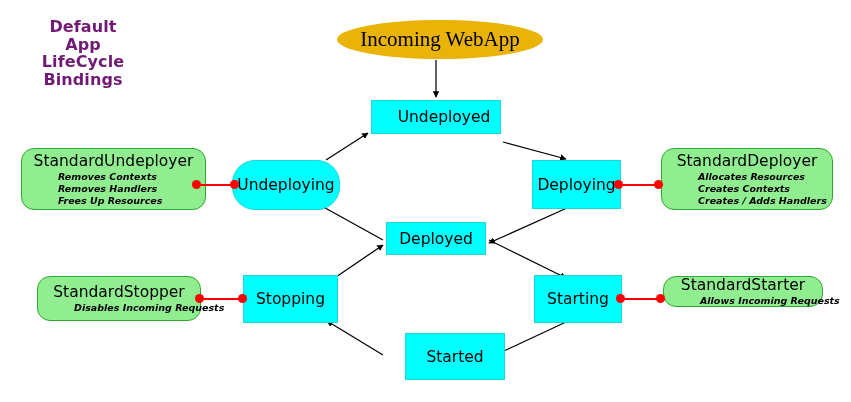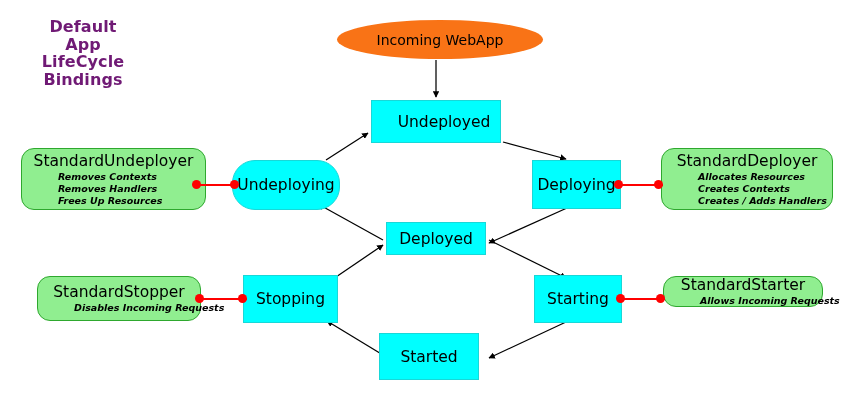--- a/index.html
+++ b/index.html
@@ -53,28 +53,29 @@
     white-space: nowrap;
   }
 
   
   #incoming-webapp {
     position: absolute;
     left: 337px;
     top: 20px;
     width: 206px;
     height: 39px;
-    background: #f97316;
+    background: #eab308;
     border-radius: 50%;
     display: flex;
     align-items: center;
     justify-content: center;
     color: #000000;
-    font-size: 14px;
-    white-space: nowrap;
+    font-size: 21px;
+    white-space: nowrap;
+    font-family: Liberation Serif, serif;
   }
 
   
   .binding-box {
     position: absolute;
     background: #90ee90;
     border: 1.6px solid #2ea82e;
     border-radius: 13px;
     box-sizing: border-box;
     display: flex;
@@ -144,33 +145,33 @@
 
   <div id="title-block">
     <div>Default</div>
     <div>App</div>
     <div>LifeCycle</div>
     <div>Bindings</div>
   </div>
 
   <div id="incoming-webapp">Incoming WebApp</div>
 
-  <div class="state-box" style="left:371px; top:100px; width:130px; height:43px;padding-left:16px;">Undeployed</div>
+  <div class="state-box" style="left:371px; top:100px; width:130px; height:34px;padding-left:16px;">Undeployed</div>
 
   <div class="state-box" style="left:232px; top:160px; width:108px; height:50px;border-radius:23px;">Undeploying</div>
 
   <div class="state-box" style="left:532px; top:160px; width:89px; height:49px;">Deploying</div>
 
   <div class="state-box" style="left:386px; top:222px; width:100px; height:33px;">Deployed</div>
 
   <div class="state-box" style="left:243px; top:275px; width:95px; height:48px;">Stopping</div>
 
   <div class="state-box" style="left:534px; top:275px; width:88px; height:48px;">Starting</div>
 
-  <div class="state-box" style="left:379px; top:333px; width:100px; height:47px;">Started</div>
+  <div class="state-box" style="left:405px; top:333px; width:100px; height:47px;">Started</div>
 
   <div class="binding-box align-left" style="left:21px; top:148px; width:185px; height:62px;">
     <div class="binding-title">StandardUndeployer</div>
     <div class="binding-lines">
       <div class="binding-line">Removes Contexts</div>
       <div class="binding-line">Removes Handlers</div>
       <div class="binding-line">Frees Up Resources</div>
     </div>
   </div>
 

